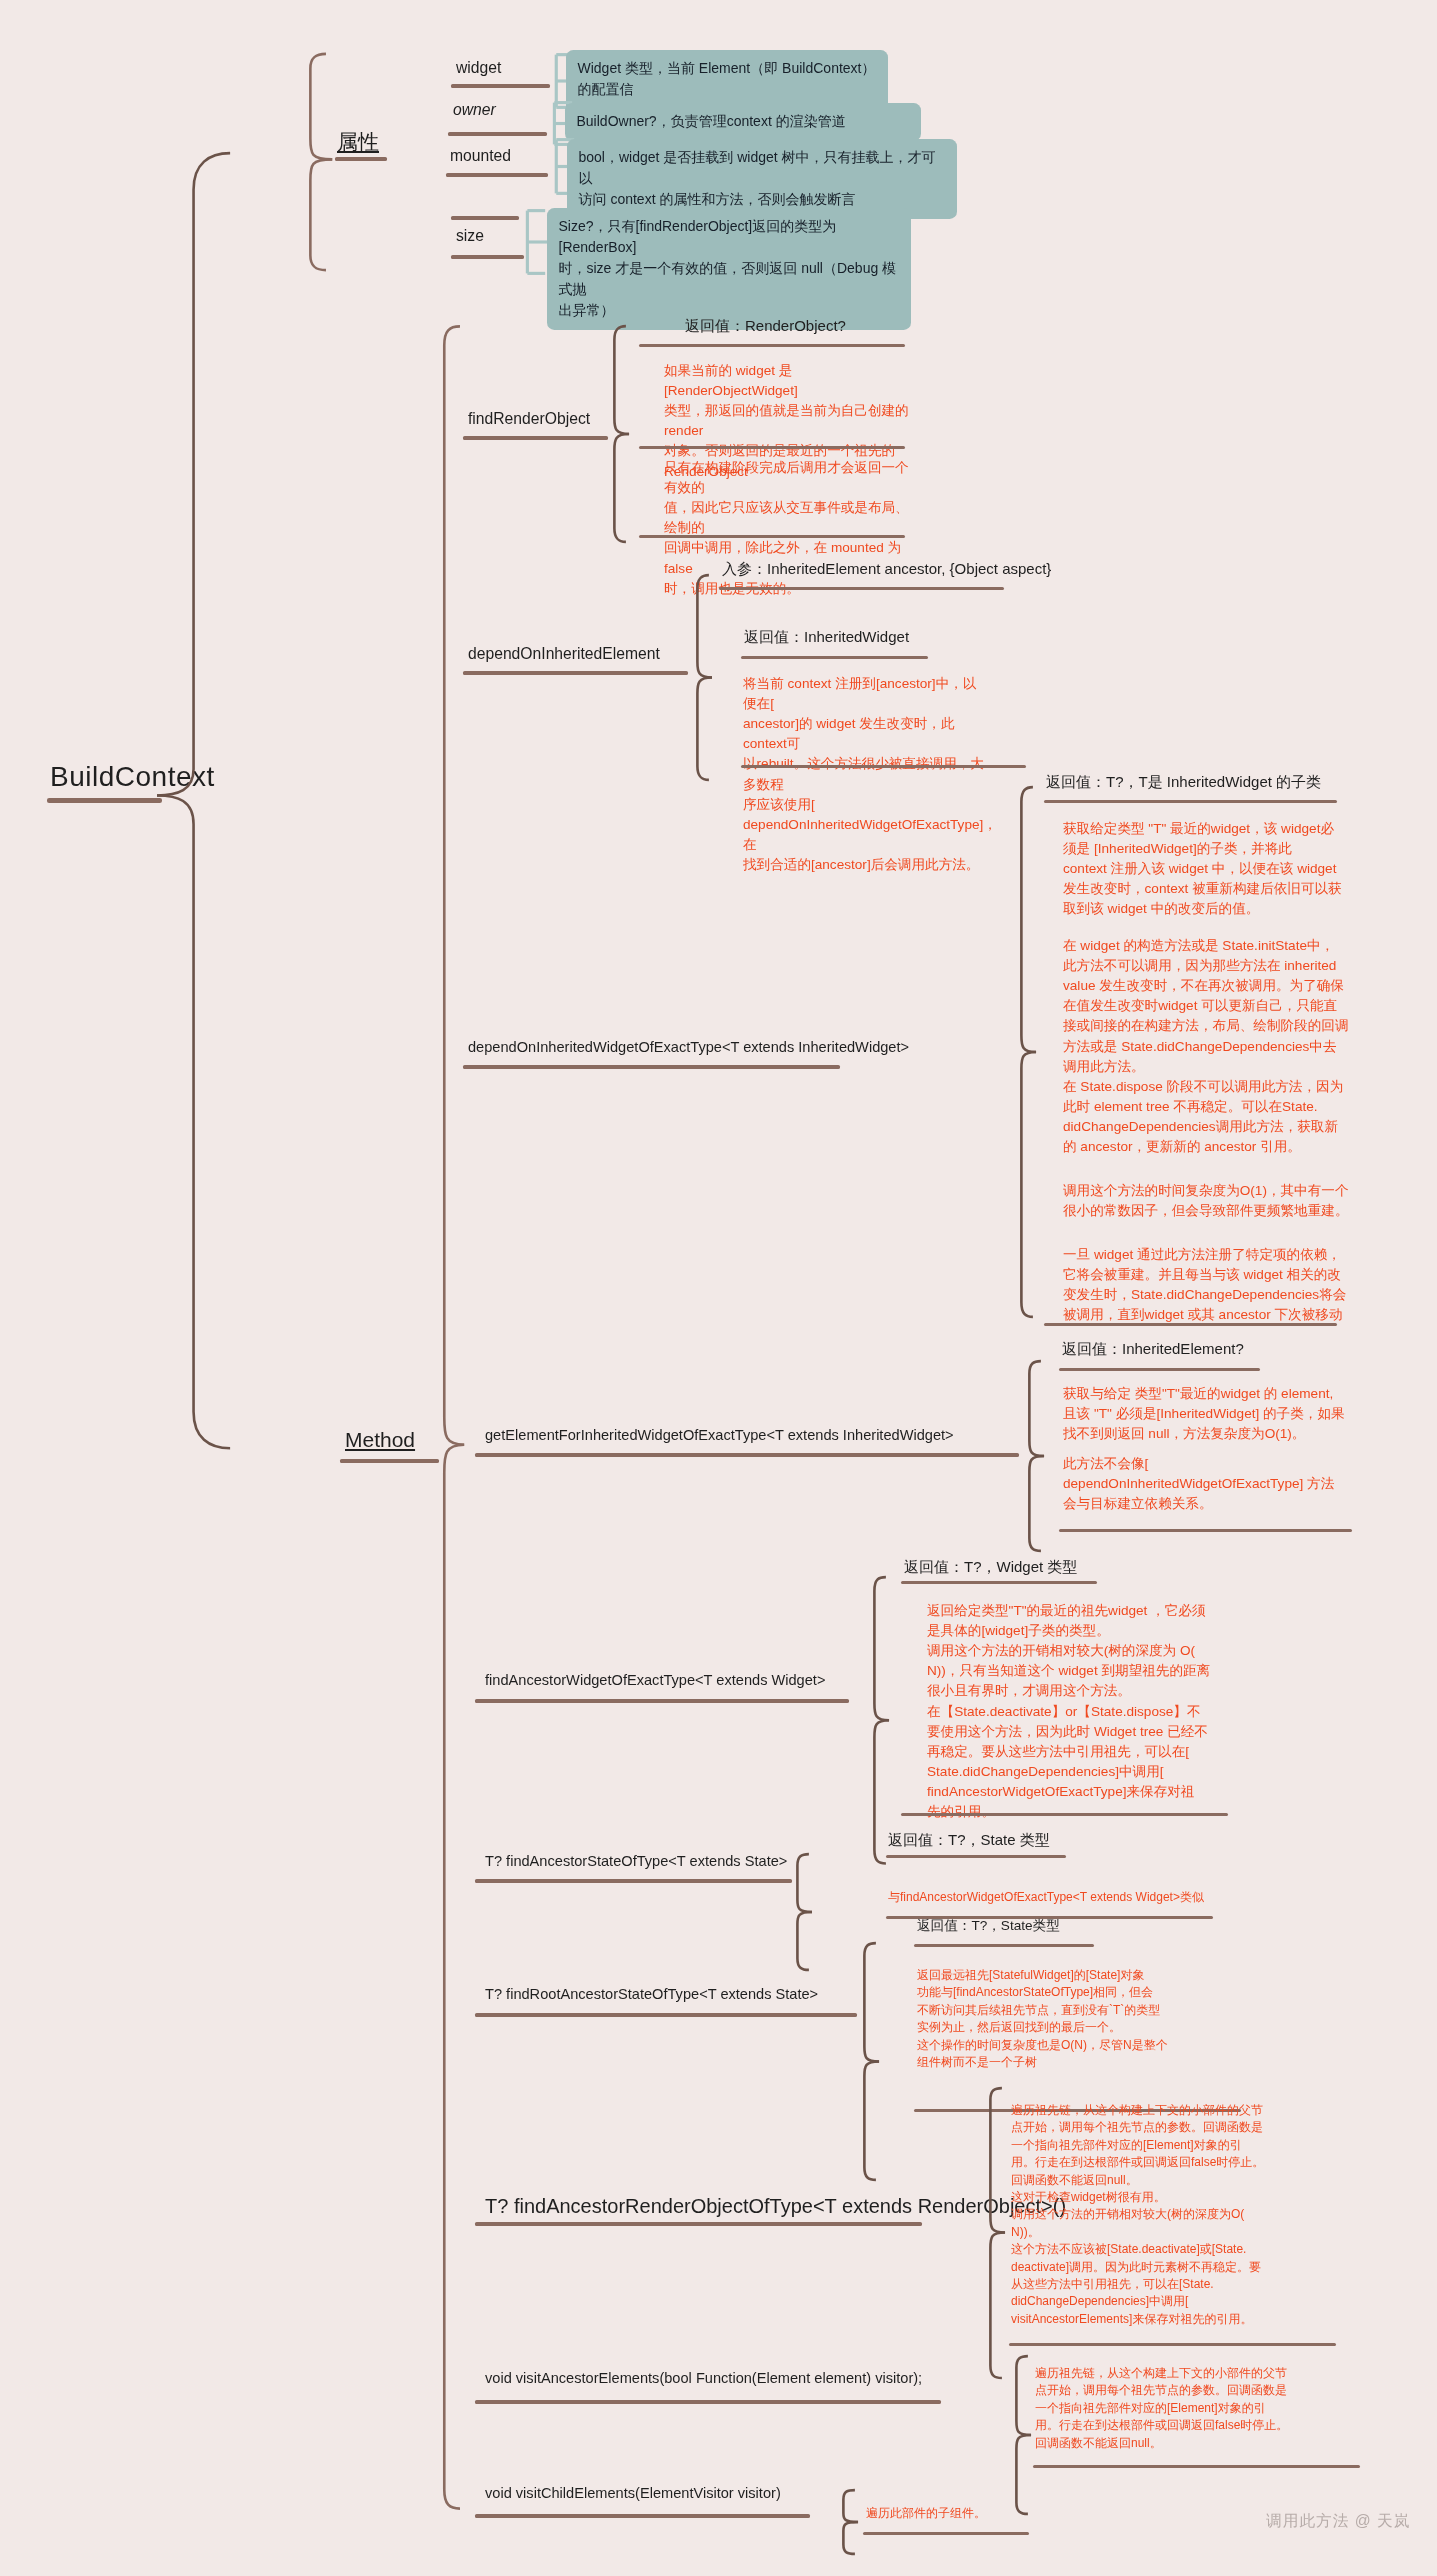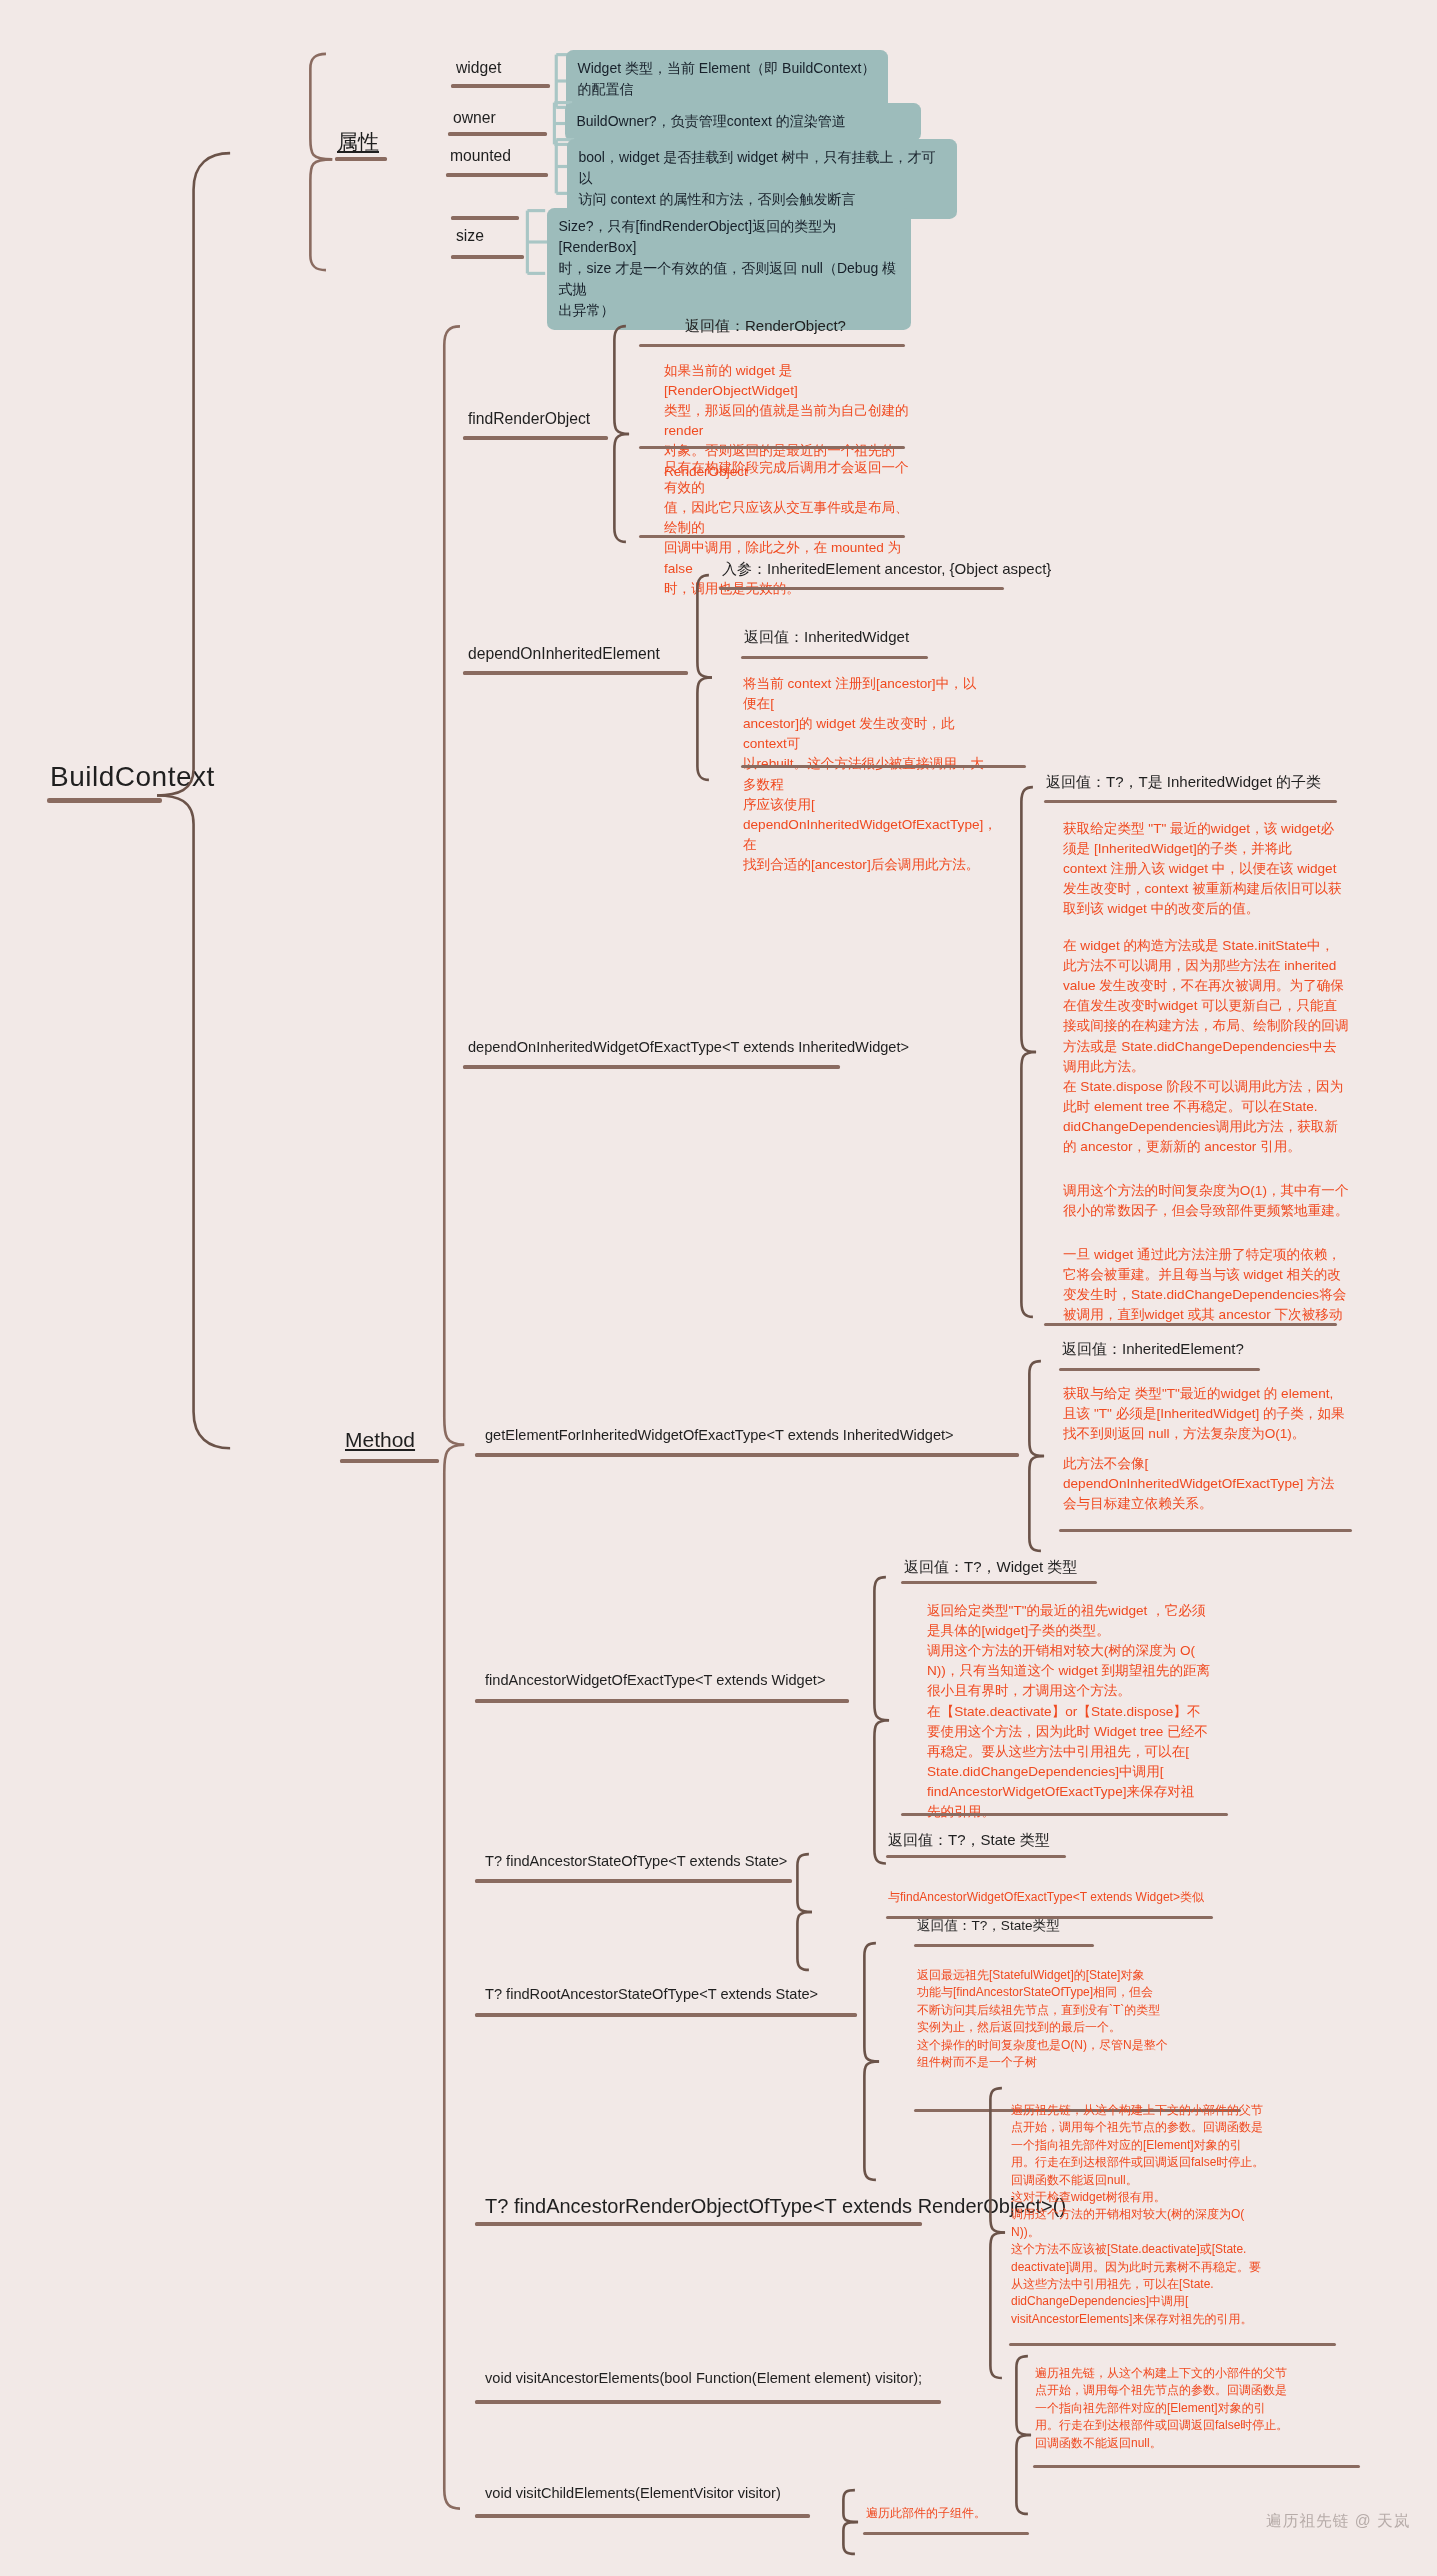--- a/index.html
+++ b/index.html
@@ -129,21 +129,21 @@
     <svg width="37" height="58" viewBox="0 0 70 110">
       <path d="M 8 5 L 42 5" stroke="#a9c6c5" stroke-width="6" fill="none"></path>
       <path d="M 8 5 L 8 105" stroke="#a9c6c5" stroke-width="6" fill="none"></path>
       <path d="M 8 105 L 42 105" stroke="#a9c6c5" stroke-width="6" fill="none"></path>
       <path d="M 8 55 L 65 55" stroke="#a9c6c5" stroke-width="6" fill="none"></path>
     </svg>
   </div>
   <div class="bubble" style="left:566px;top:50px;width:322px;">Widget 类型，当前 Element（即 BuildContext）的配置信
 息，</div>
 
-  <div class="node" style="left:453px;top:107px;">owner</div>
+  <div class="node" style="left:453px;top:99px;font-style:italic;">owner</div>
   <div class="ul" style="left:448px;top:132px;width:99px;"></div>
   <div class="brace" style="left:550px;top:100px;">
     <svg width="37" height="47" viewBox="0 0 70 90">
       <path d="M 8 5 L 42 5" stroke="#a9c6c5" stroke-width="6" fill="none"></path>
       <path d="M 8 5 L 8 85" stroke="#a9c6c5" stroke-width="6" fill="none"></path>
       <path d="M 8 85 L 42 85" stroke="#a9c6c5" stroke-width="6" fill="none"></path>
       <path d="M 8 45 L 65 45" stroke="#a9c6c5" stroke-width="6" fill="none"></path>
     </svg>
   </div>
   <div class="bubble" style="left:565px;top:103px;width:356px;">BuildOwner?，负责管理context 的渲染管道</div>
@@ -375,16 +375,16 @@
   <div class="ul" style="left:475px;top:2514px;width:335px;"></div>
   <div class="brace" style="left:837px;top:2488px;">
     <svg width="29" height="68" viewBox="0 0 55 130">
       <path d="M 40 65 C 14 65 12 60 12 48 L 12 22 C 12 6 20 4 34 4" fill="none" stroke="#6b5349" stroke-width="5"></path>
       <path d="M 40 65 C 14 65 12 70 12 82 L 12 108 C 12 124 20 126 34 126" fill="none" stroke="#6b5349" stroke-width="5"></path>
     </svg>
   </div>
   <div class="orange sm" style="left:866px;top:2505px;width:220px;">遍历此部件的子组件。</div>
   <div class="ul thin" style="left:863px;top:2532px;width:166px;"></div>
 
-  <div class="wm" style="left:1266px;top:2511px;">遍历祖先链 @ 天岚</div>
+  <div class="wm" style="left:1266px;top:2511px;">调用此方法 @ 天岚</div>
 
 </div>
 
 
 </body></html>

